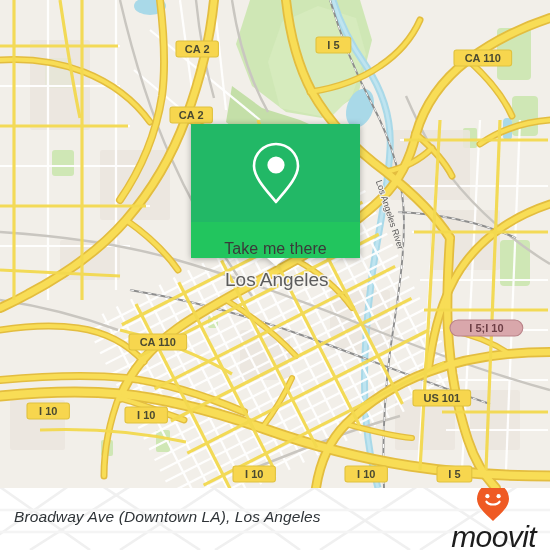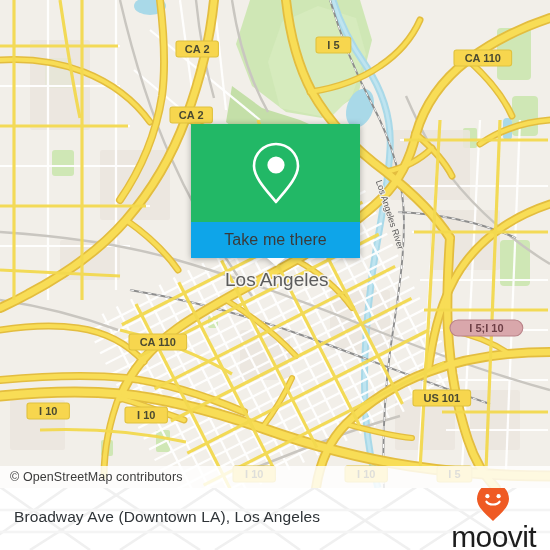--- a/index.html
+++ b/index.html
@@ -28,22 +28,22 @@
   .callout{
     position:absolute;left:191px;top:124px;width:169px;
     filter:drop-shadow(0 1px 3px rgba(0,0,0,0.30));
   }
   .callout-top{
     background:#22b866;height:98px;width:100%;
     display:flex;align-items:center;justify-content:center;
     box-sizing:border-box;
   }
   .callout-bottom{
-    background:#0ea5e9;height:36px;width:100%;
-    display:flex;align-items:center;justify-content:center;
+    background:#22c55e;height:36px;width:100%;
+    display:flex;align-items:flex-end;justify-content:center;
     position:relative;
   }
   .callout-label{
     font-size:16px;color:#3a3a3a;letter-spacing:0.1px;
   }
   .callout-tail{
     position:absolute;left:50%;bottom:-8px;margin-left:-9px;
     width:0;height:0;
     border-left:9px solid transparent;
     border-right:9px solid transparent;
@@ -52,21 +52,21 @@
 
   
   .footer{
     position:absolute;left:0;top:488px;width:550px;height:62px;
     background:#ffffff;overflow:hidden;
   }
   .footer-watermark{position:absolute;left:0;top:0;opacity:1;}
   .footer-inner{
     position:relative;width:100%;height:100%;
     display:flex;align-items:center;justify-content:space-between;
-    padding:0 14px 4px 14px;box-sizing:border-box;
+    padding:0 14px 4px 14px;box-sizing:border-box;font-style:italic;
   }
   .footer-title{
     font-size:15.5px;color:#2f3438;letter-spacing:0.1px;white-space:nowrap;
   }
   .brand{display:flex;align-items:center;gap:0px;flex-direction:column;}
   .brand-word{
     font-size:30px;color:#1c1c1c;letter-spacing:-0.6px;
     font-weight:400;line-height:1;margin-left:1px;
   }
 </style>
@@ -382,23 +382,20 @@
               <text x="366.2" y="477.7" text-anchor="middle" font-family="Liberation Sans, sans-serif" font-size="11" font-weight="bold" fill="#4a4a32">I 10</text>
             </g>
             <g>
               <rect x="437" y="466" width="34.8" height="16" rx="2.5" fill="#f7d64e" stroke="#e0c23f" stroke-width="1.1"></rect>
               <text x="454.4" y="477.7" text-anchor="middle" font-family="Liberation Sans, sans-serif" font-size="11" font-weight="bold" fill="#4a4a32">I 5</text>
             </g>
           </g>
       </g>
     </svg>
 
-    <div class="attrib">
-      <span>© OpenStreetMap contributors</span>
-    </div>
   </div>
 
   <div class="callout">
     <div class="callout-top">
       <svg width="56" height="66" viewBox="0 0 56 66">
         <path d="M28,4 C15.8,4 6,13.8 6,26 C6,38 20,52 28,62 C36,52 50,38 50,26 C50,13.8 40.2,4 28,4 Z" fill="none" stroke="#ffffff" stroke-width="2.6" stroke-linejoin="round"></path>
         <circle cx="28" cy="25" r="8.6" fill="#ffffff"></circle>
       </svg>
     </div>
     <div class="callout-bottom">

